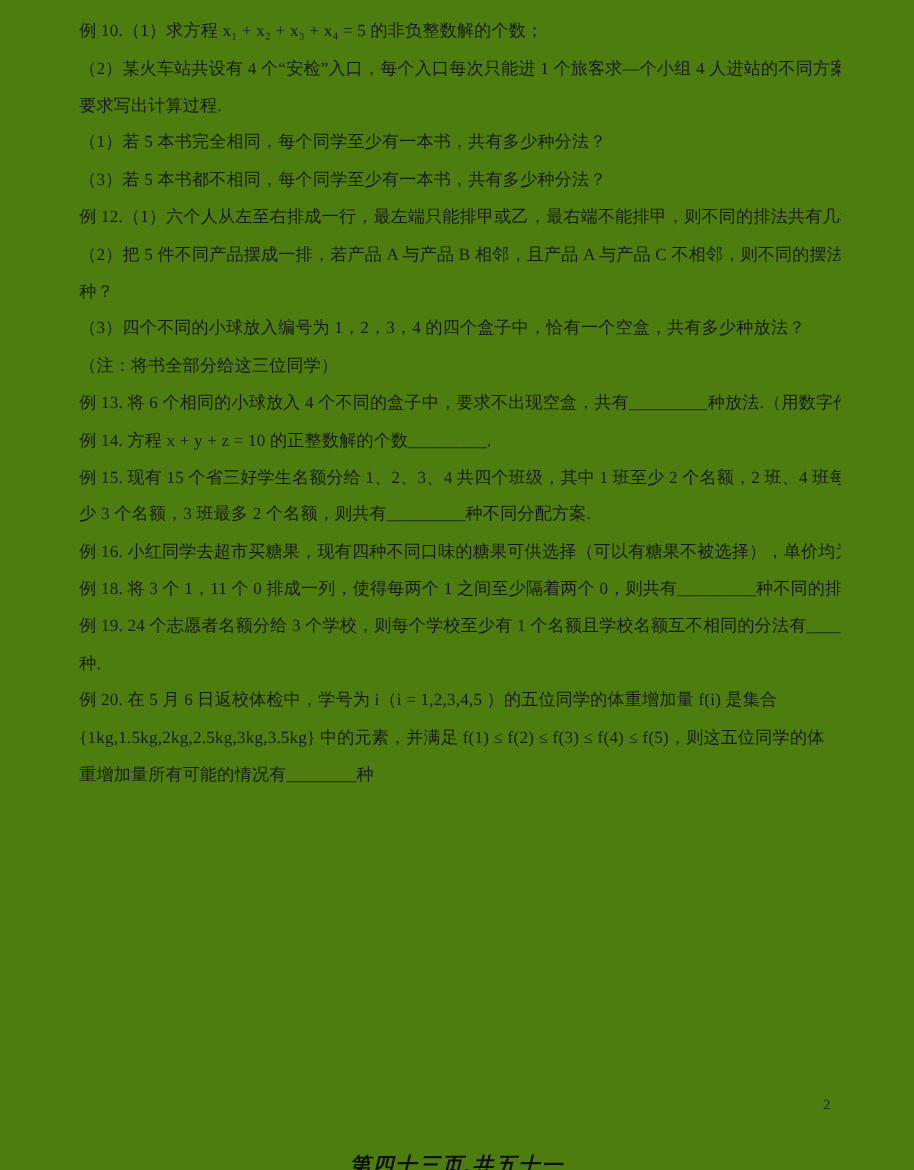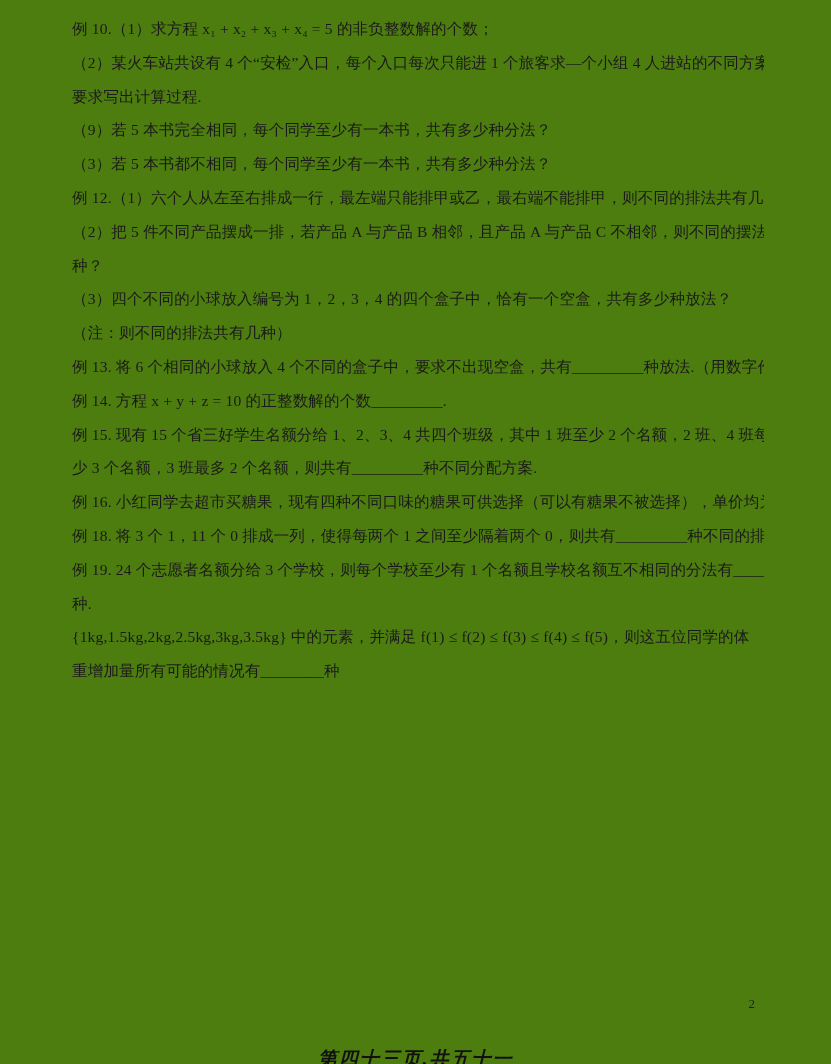--- a/index.html
+++ b/index.html
@@ -51,34 +51,35 @@
   }
 </style>
 </head>
 <body>
 
 <div class="page">
   <div class="content">
     <p class="line">例 10.（1）求方程 x₁ + x₂ + x₃ + x₄ = 5 的非负整数解的个数；</p>
     <p class="line">（2）某火车站共设有 4 个“安检”入口，每个入口每次只能进 1 个旅客求—个小组 4 人进站的不同方案种数，</p>
     <p class="line">要求写出计算过程.</p>
-    <p class="line">（9）若 5 本书完全相同，每个同学至少有一本书，共有多少种分法？</p>
+    <p class="line">（1）若 5 本书完全相同，每个同学至少有一本书，共有多少种分法？</p>
     <p class="line">（3）若 5 本书都不相同，每个同学至少有一本书，共有多少种分法？</p>
     <p class="line">例 12.（1）六个人从左至右排成一行，最左端只能排甲或乙，最右端不能排甲，则不同的排法共有几种？</p>
     <p class="line">（2）把 5 件不同产品摆成一排，若产品 A 与产品 B 相邻，且产品 A 与产品 C 不相邻，则不同的摆法有几</p>
     <p class="line">种？</p>
     <p class="line">（3）四个不同的小球放入编号为 1，2，3，4 的四个盒子中，恰有一个空盒，共有多少种放法？</p>
-    <p class="line">（注：则不同的排法共有几种）</p>
+    <p class="line">（注：将书全部分给这三位同学）</p>
     <p class="line">例 13. 将 6 个相同的小球放入 4 个不同的盒子中，要求不出现空盒，共有_________种放法.（用数字作答）</p>
     <p class="line">例 14. 方程 x + y + z = 10 的正整数解的个数_________.</p>
     <p class="line">例 15. 现有 15 个省三好学生名额分给 1、2、3、4 共四个班级，其中 1 班至少 2 个名额，2 班、4 班每班至</p>
     <p class="line">少 3 个名额，3 班最多 2 个名额，则共有_________种不同分配方案.</p>
     <p class="line">例 16. 小红同学去超市买糖果，现有四种不同口味的糖果可供选择（可以有糖果不被选择），单价均为一元</p>
     <p class="line">例 18. 将 3 个 1，11 个 0 排成一列，使得每两个 1 之间至少隔着两个 0，则共有_________种不同的排法.</p>
     <p class="line">例 19. 24 个志愿者名额分给 3 个学校，则每个学校至少有 1 个名额且学校名额互不相同的分法有________</p>
     <p class="line">种.</p>
+    <p class="line">例 20. 在 5 月 6 日返校体检中，学号为 i（i = 1,2,3,4,5 ）的五位同学的体重增加量 f(i) 是集合</p>
     <p class="line">{1kg,1.5kg,2kg,2.5kg,3kg,3.5kg} 中的元素，并满足 f(1) ≤ f(2) ≤ f(3) ≤ f(4) ≤ f(5)，则这五位同学的体</p>
     <p class="line">重增加量所有可能的情况有________种</p>
   </div>
 
   <div class="page-number">2</div>
   <div class="footer">第四十三页,共五十一</div>
 </div>
 
 </body></html>

